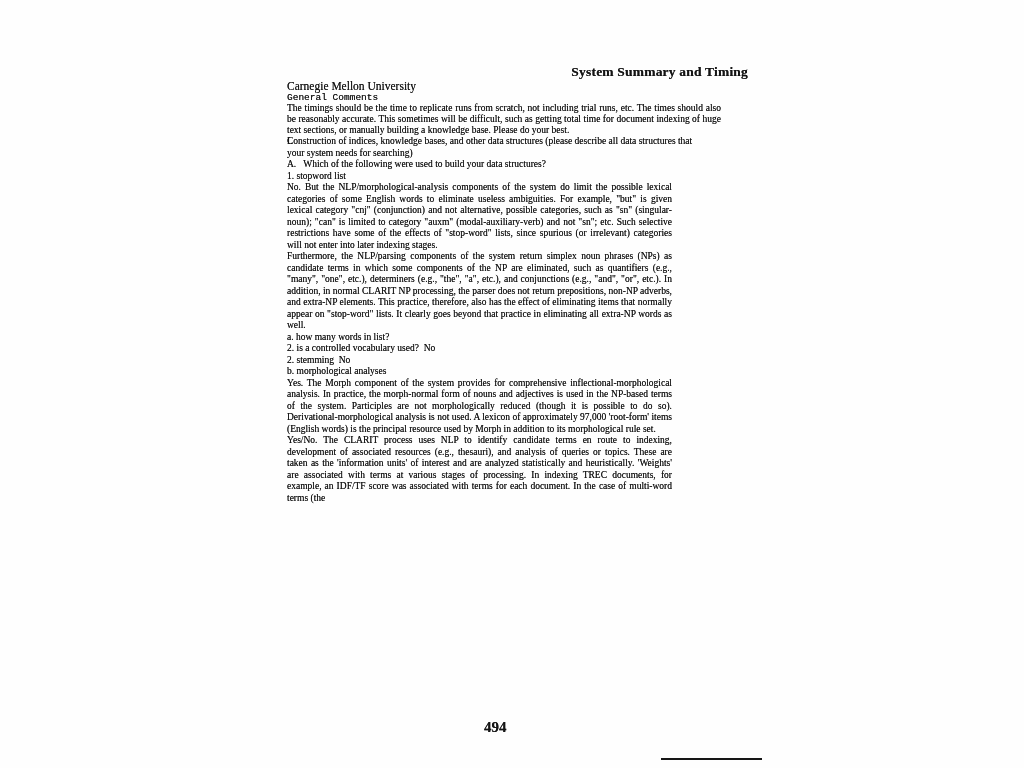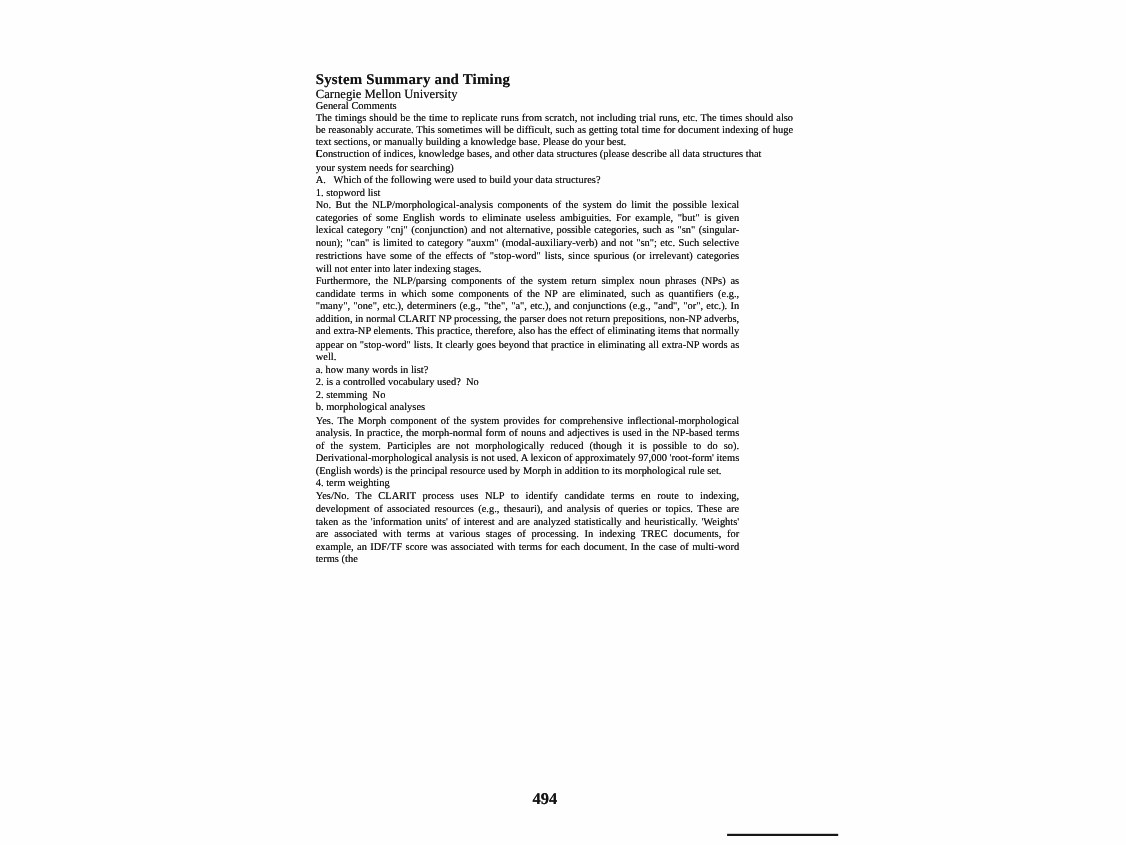--- a/index.html
+++ b/index.html
@@ -13,24 +13,24 @@
   }
   .canvas{position:absolute;inset:0;background:#fefefe;}
   .page{
     position:absolute;left:287px;top:64px;width:461px;
     font-size:9.5px;line-height:11.5px;
     text-shadow:0 0 0.35px rgba(10,10,10,0.75);
   }
   .page p, .page div, .page h1{margin:0;padding:0;}
   .doc-title{
     font-size:13.5px;line-height:16px;font-weight:bold;
-    margin-left:6px;letter-spacing:0.2px;
+    margin-left:6px;letter-spacing:0.2px;text-align:right;
   }
   .affiliation{font-size:11.5px;line-height:12px;margin:16px 0 0 6px;}
-  .general-heading{font-size:9.5px;line-height:11px;margin:13px 0 0 6px;}
+  .general-heading{font-size:9.5px;line-height:11px;margin:13px 0 0 6px;font-family:Liberation Mono, monospace;}
   .intro{
     margin:13px 0 0 6px;width:434px;
     text-align:justify;line-height:11px;
   }
   .section{
     position:relative;margin-top:25px;padding-left:36px;width:419px;
   }
   .section-label{position:absolute;left:0;top:0;}
   .part-a{margin:13px 0 0 25px;display:flex;column-gap:7px;}
   .num-item{margin-left:41px;white-space:pre-wrap;}
@@ -92,21 +92,20 @@
     <div class="num-item">2. is a controlled vocabulary used?  No</div>
 
     <div class="num-item">2. stemming  No</div>
 
 
 
     <div class="sub-item">b. morphological analyses</div>
 
     <p class="ans">Yes.  The Morph component of the system provides for comprehensive inflectional-morphological analysis.  In practice, the morph-normal form of nouns and adjectives is used in the NP-based terms of the system. Participles are not morphologically reduced (though it is possible to do so). Derivational-morphological analysis is not used.  A lexicon of approximately 97,000 'root-form' items (English words) is the principal resource used by Morph in addition to its morphological rule set.</p>
 
-    <div class="num-item">4. term weighting</div>
 
     <p class="ans">Yes/No.  The CLARIT process uses NLP to identify candidate terms en route to indexing, development of associated resources (e.g., thesauri), and analysis of queries or topics.  These are taken as the 'information units' of interest and are analyzed statistically and heuristically.  'Weights' are associated with terms at various stages of processing.  In indexing TREC documents, for example, an IDF/TF score was associated with terms for each document.  In the case of multi-word terms (the</p>
 
   </div>
 
   <div class="page-number">494</div>
 
   <div class="bottom-rule"></div>
 
 </div>

